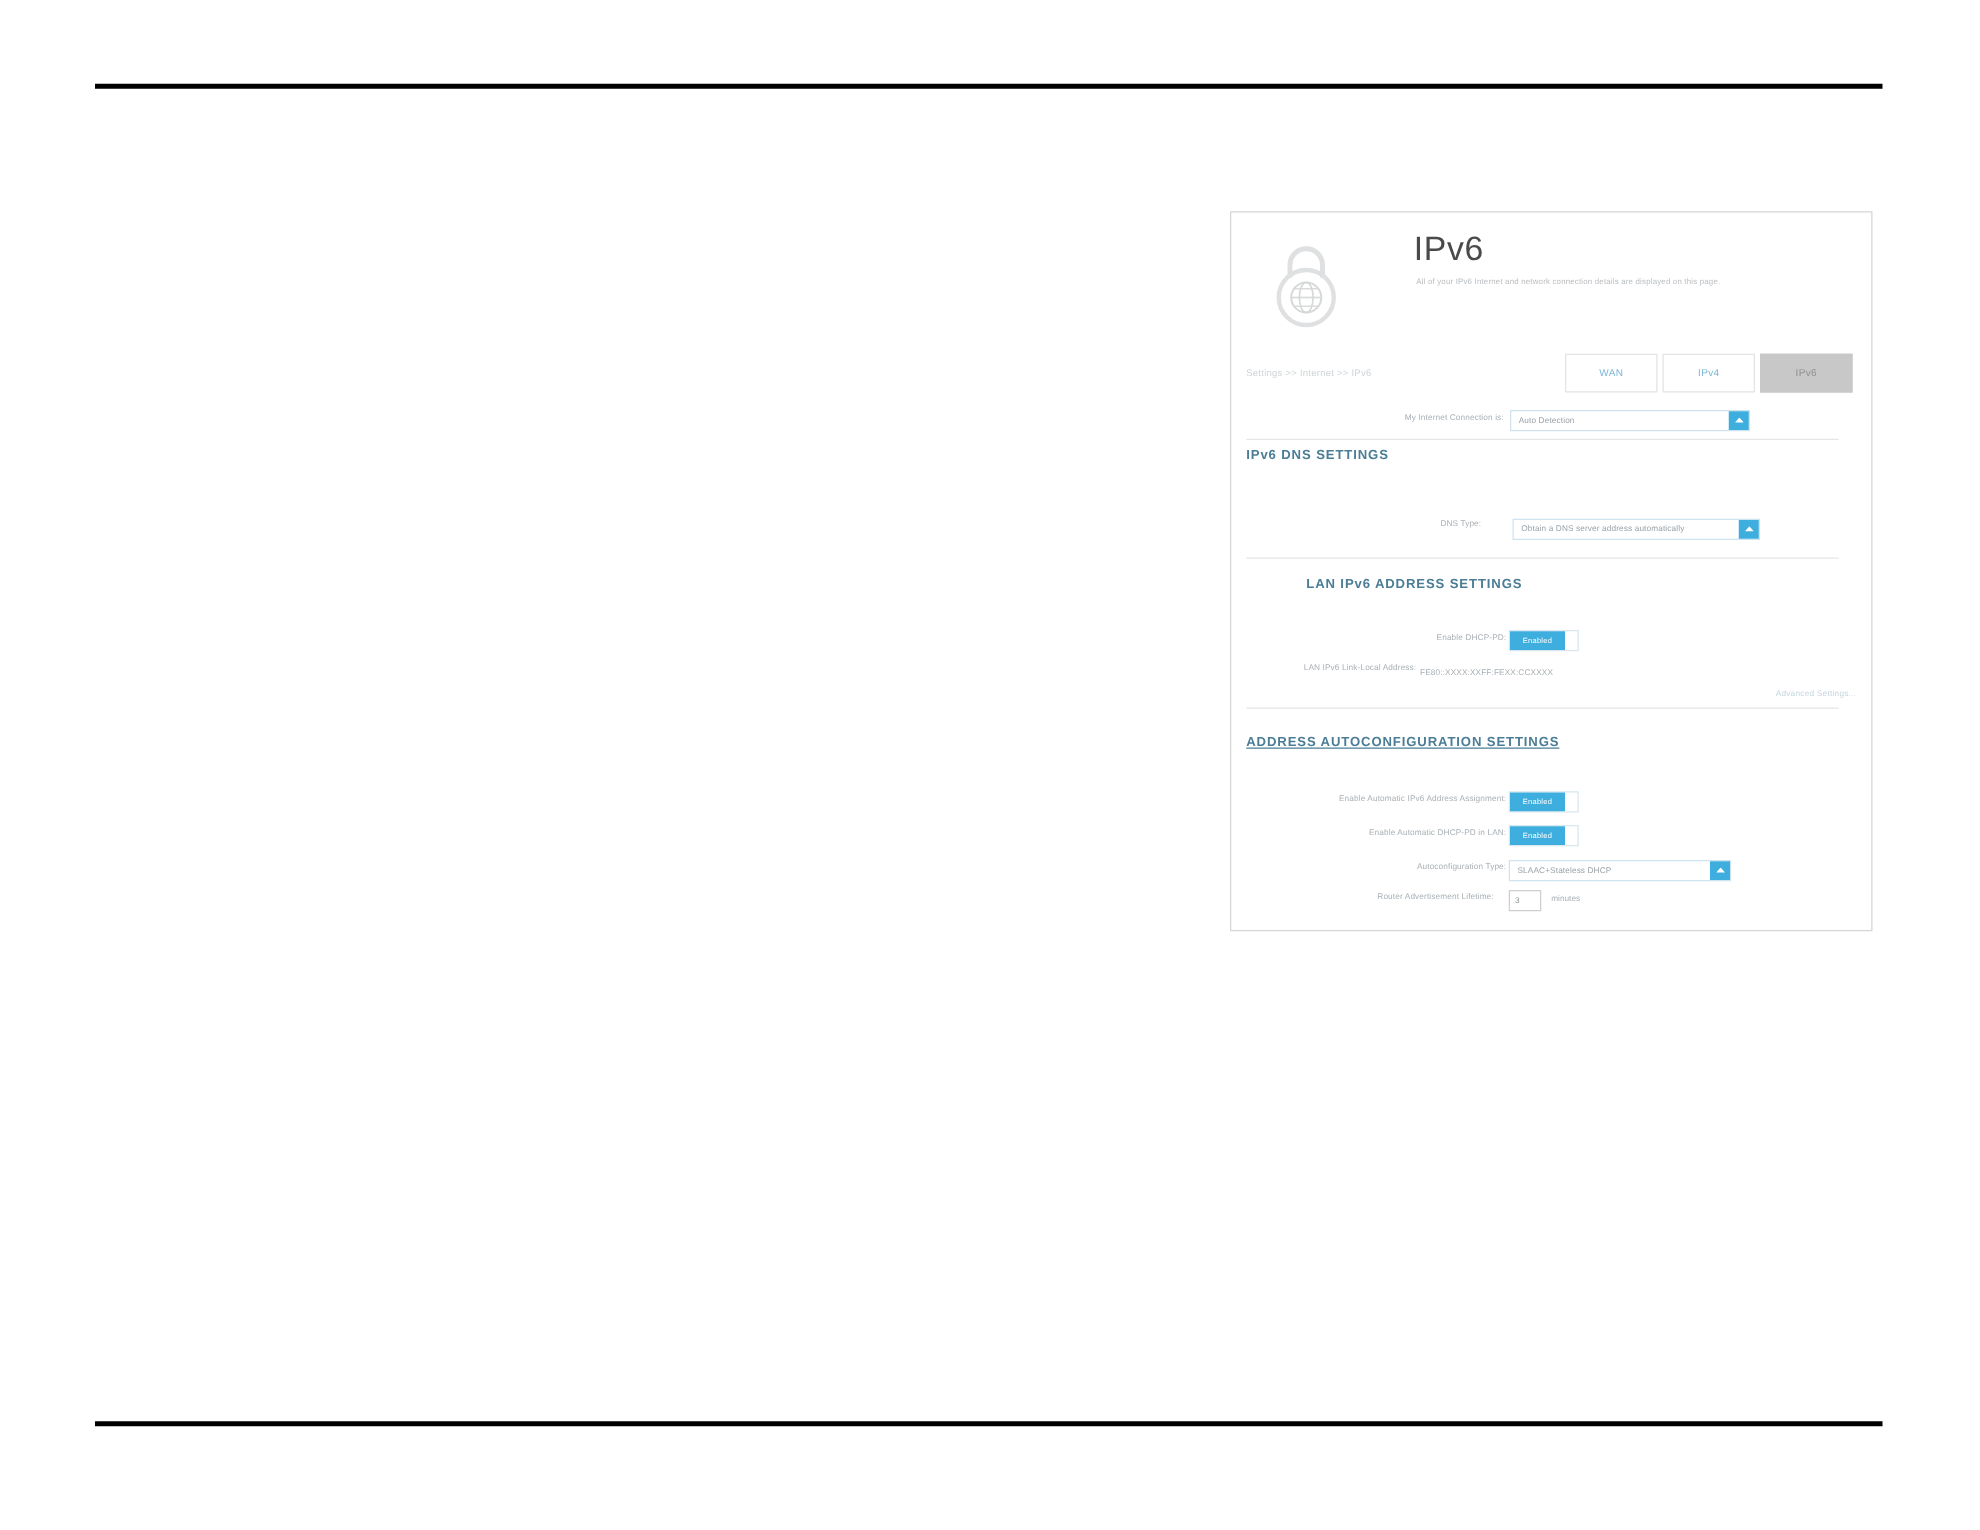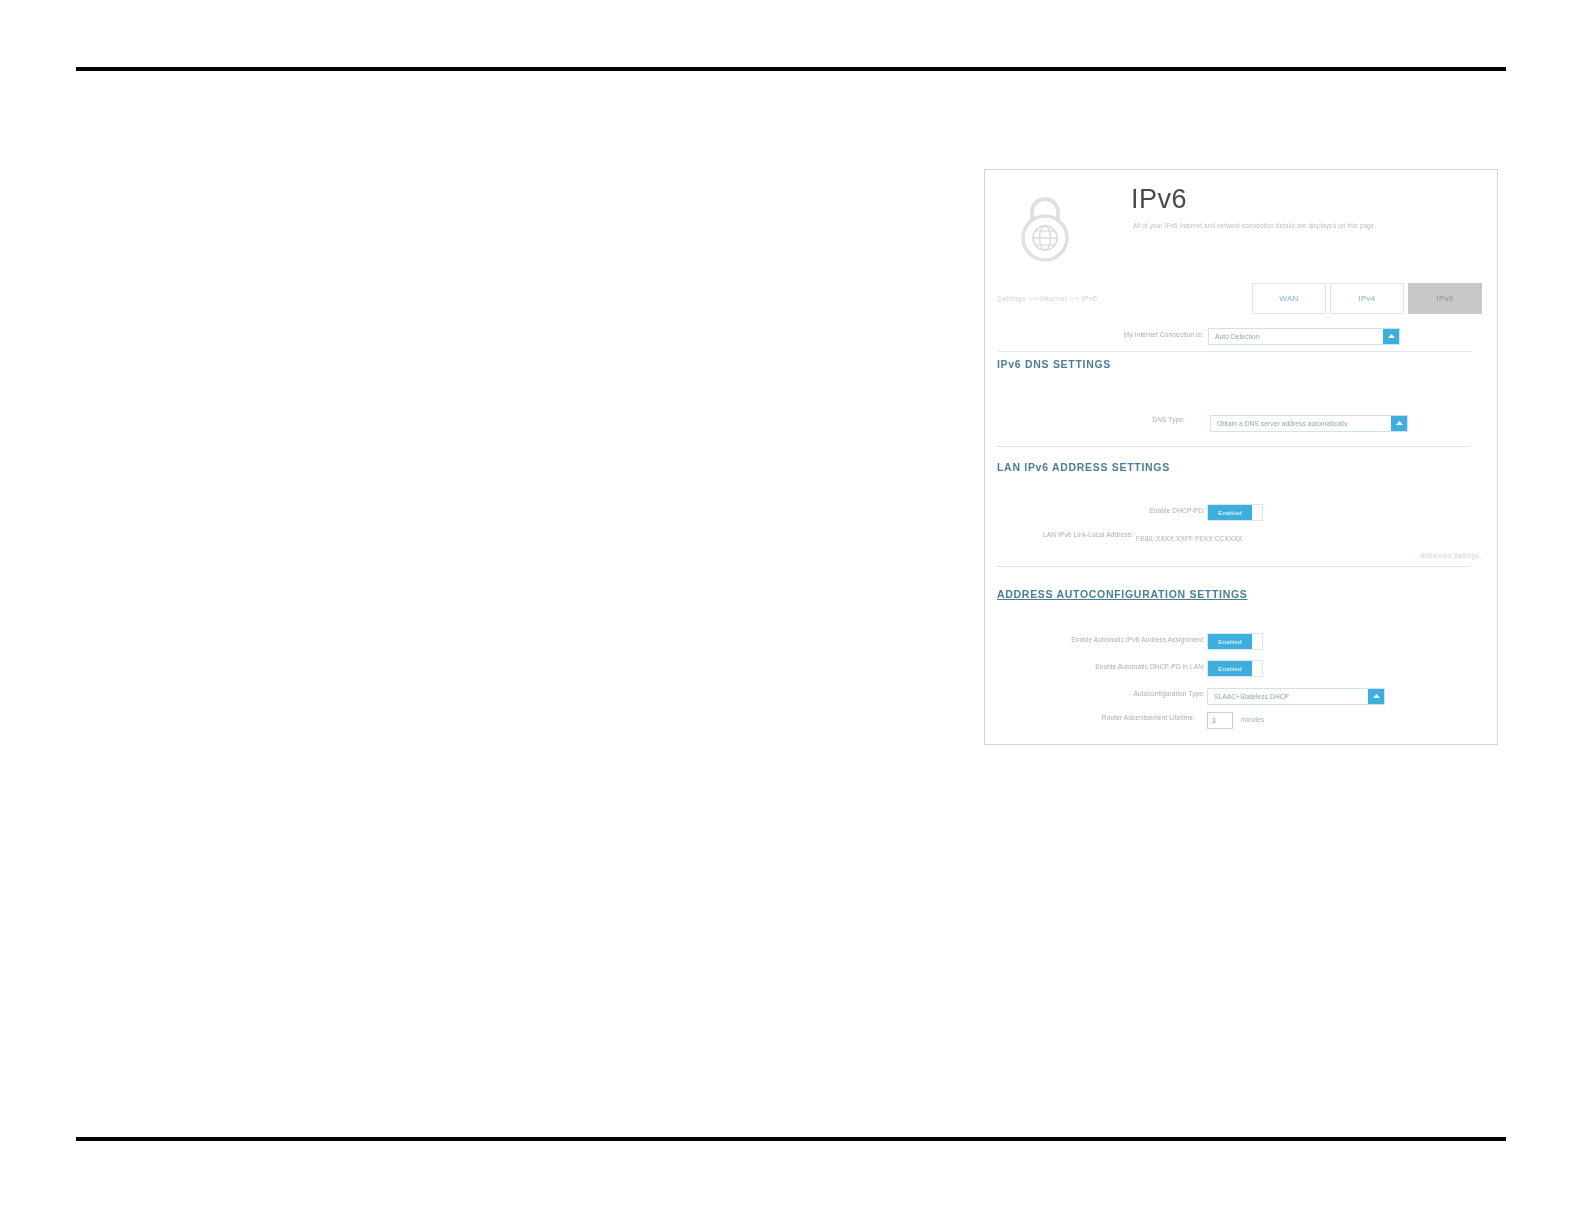--- a/index.html
+++ b/index.html
@@ -158,21 +158,21 @@
       <span class="txt">Obtain a DNS server address automatically</span>
       <span class="caret">
         <svg width="7" height="5" viewBox="0 0 7 5">
             <path d="M0 4 L3.5 0 L7 4 Z" fill="#fff"></path>
           </svg>
       </span>
     </div>
 
     <div class="divider" style="top:276px;"></div>
 
-    <div class="section-title" style="top:291px;">LAN IPv6 ADDRESS SETTINGS</div>
+    <div class="section-title" style="top:291px;margin-left:48px;">LAN IPv6 ADDRESS SETTINGS</div>
 
     <div class="lbl field-label" style="left:-20px;top:337px;width:240px;">Enable DHCP-PD:</div>
     <div class="toggle" style="left:222px;top:334px;">
       <span class="fill">
           <span>Enabled</span>
         </span>
       <span class="knob"></span>
     </div>
 
     <div class="lbl field-label" style="left:-92px;top:361px;width:240px;">LAN IPv6 Link-Local Address:</div>

